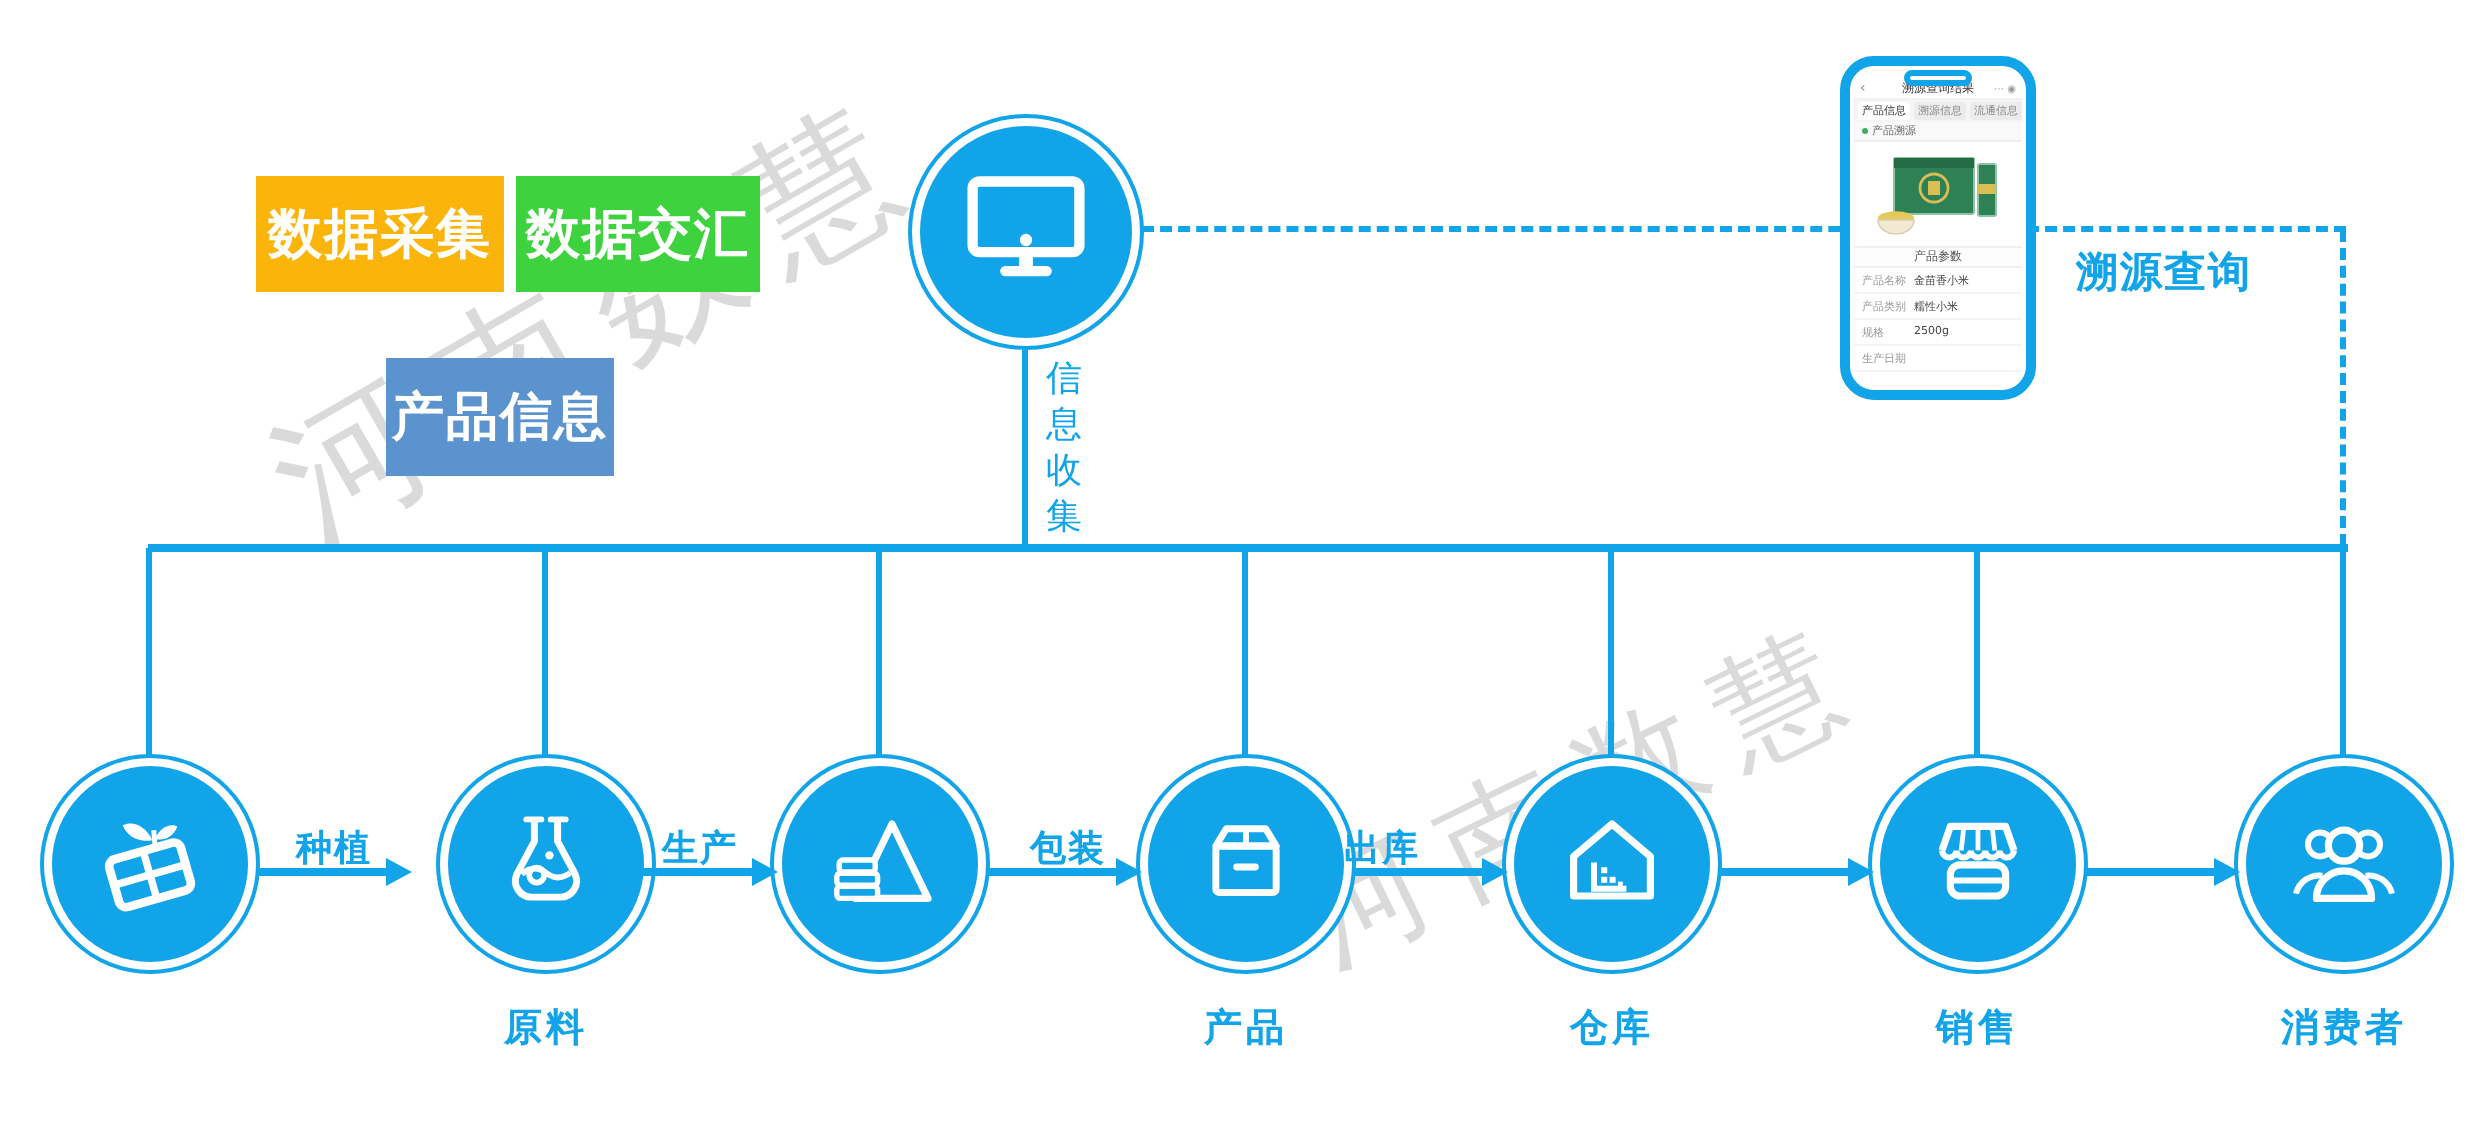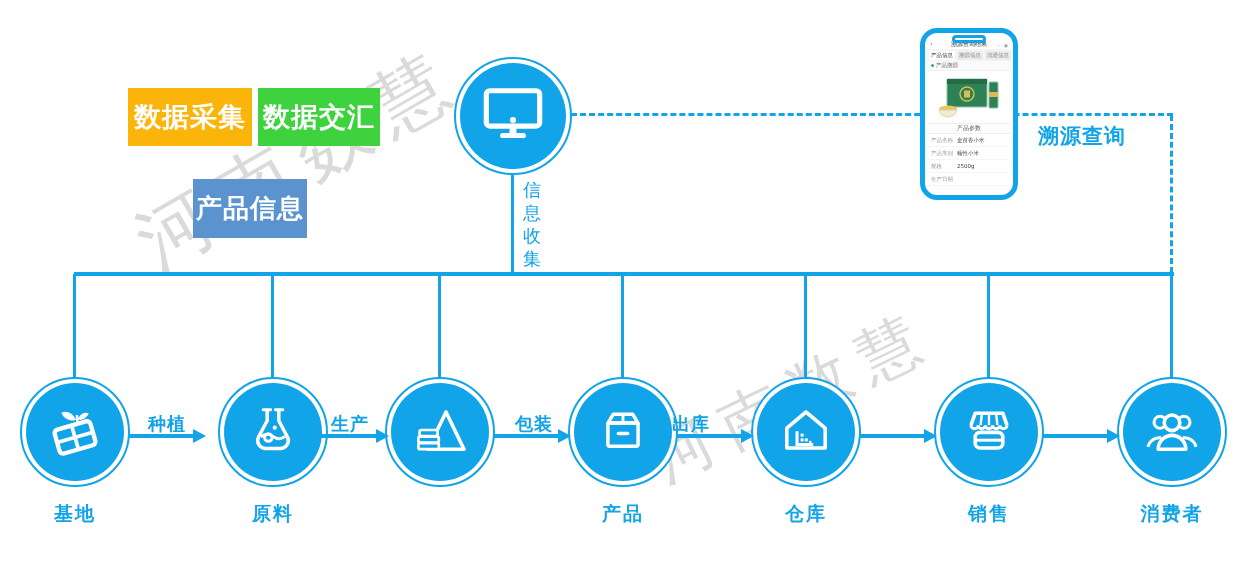--- a/index.html
+++ b/index.html
@@ -172,21 +172,20 @@
             <rect x="20" y="42" width="60" height="40" rx="6" fill="none" stroke="#fff" stroke-width="7"></rect>
             <line x1="50" y1="42" x2="50" y2="82" stroke="#fff" stroke-width="6"></line>
             <line x1="20" y1="62" x2="80" y2="62" stroke="#fff" stroke-width="6"></line>
           </g>
           <path d="M52,34 C46,22 36,18 28,22 C32,32 42,36 52,34 Z" fill="#fff"></path>
           <path d="M54,33 C58,24 66,20 72,23 C69,31 62,35 54,33 Z" fill="#fff"></path>
           <line x1="53" y1="26" x2="54" y2="38" stroke="#fff" stroke-width="4"></line>
         </svg>
       </span>
     </div>
-    <div class="node-label">基地</div>
   </div>
 
   <div class="node" style="left:218px">
     <div class="drop-line"></div>
     <div class="ring node-ring"></div>
     <div class="bubble node-bubble">
       <span>
         <svg width="58" height="58" viewBox="0 0 100 100">
           <path d="M40,16 v18 L25,62 a14,14 0 0 0 13,20 h24 a14,14 0 0 0 13,-20 L60,34 V16" fill="none" stroke="#fff" stroke-width="6" stroke-linecap="round" stroke-linejoin="round"></path>
           <path d="M33,15 h13 M54,15 h13" stroke="#fff" stroke-width="5" stroke-linecap="round"></path>

